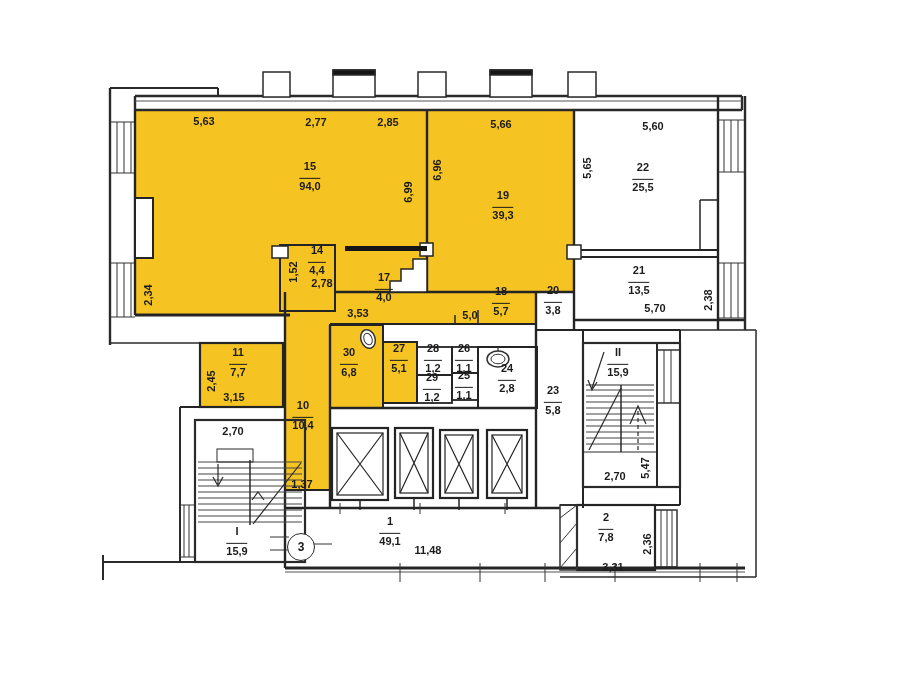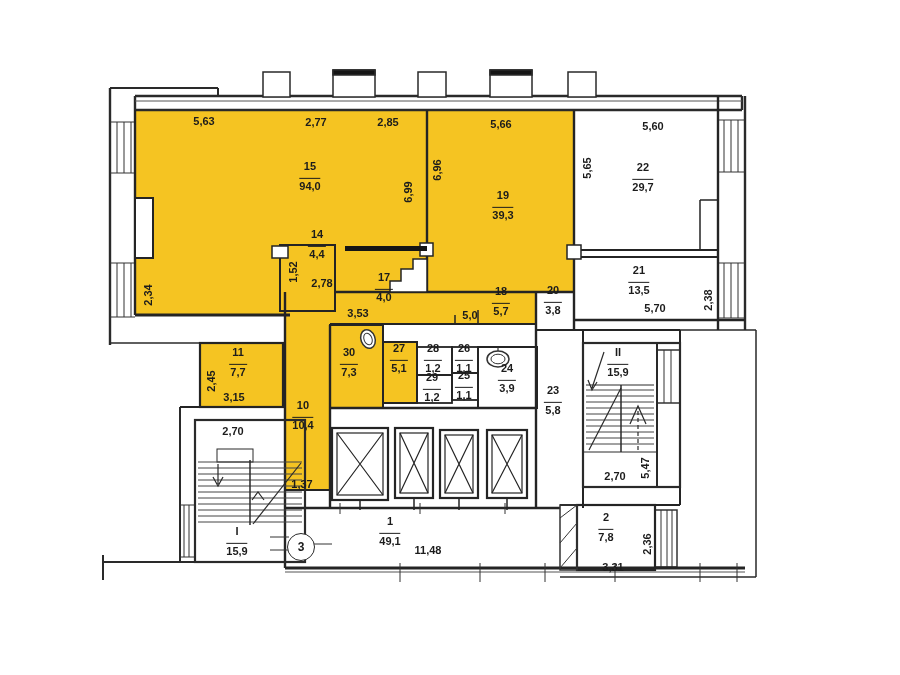--- a/index.html
+++ b/index.html
@@ -177,23 +177,23 @@
 <div class="room-label" style="left:310px;top:176px">
       <span class="num">15</span>
       <span class="area">94,0</span>
     </div>
 <div class="room-label" style="left:503px;top:205px">
       <span class="num">19</span>
       <span class="area">39,3</span>
     </div>
 <div class="room-label" style="left:643px;top:177px">
       <span class="num">22</span>
-      <span class="area">29,7</span>
-    </div>
-<div class="room-label" style="left:317px;top:244px">
+      <span class="area">25,5</span>
+    </div>
+<div class="room-label" style="left:317px;top:260px">
       <span class="num">14</span>
       <span class="area">4,4</span>
     </div>
 <div class="room-label" style="left:384px;top:287px">
       <span class="num">17</span>
       <span class="area">4,0</span>
     </div>
 <div class="room-label" style="left:501px;top:301px">
       <span class="num">18</span>
       <span class="area">5,7</span>
@@ -209,21 +209,21 @@
 <div class="room-label" style="left:238px;top:362px">
       <span class="num">11</span>
       <span class="area">7,7</span>
     </div>
 <div class="room-label" style="left:303px;top:415px">
       <span class="num">10</span>
       <span class="area">10,4</span>
     </div>
 <div class="room-label" style="left:349px;top:362px">
       <span class="num">30</span>
-      <span class="area">7,3</span>
+      <span class="area">6,8</span>
     </div>
 <div class="room-label" style="left:399px;top:358px">
       <span class="num">27</span>
       <span class="area">5,1</span>
     </div>
 <div class="room-label" style="left:433px;top:358px">
       <span class="num">28</span>
       <span class="area">1,2</span>
     </div>
 <div class="room-label" style="left:464px;top:358px">
@@ -233,21 +233,21 @@
 <div class="room-label" style="left:432px;top:387px">
       <span class="num">29</span>
       <span class="area">1,2</span>
     </div>
 <div class="room-label" style="left:464px;top:385px">
       <span class="num">25</span>
       <span class="area">1,1</span>
     </div>
 <div class="room-label" style="left:507px;top:378px">
       <span class="num">24</span>
-      <span class="area">3,9</span>
+      <span class="area">2,8</span>
     </div>
 <div class="room-label" style="left:553px;top:400px">
       <span class="num">23</span>
       <span class="area">5,8</span>
     </div>
 <div class="room-label" style="left:618px;top:362px">
       <span class="num">II</span>
       <span class="area">15,9</span>
     </div>
 <div class="room-label" style="left:237px;top:541px">

